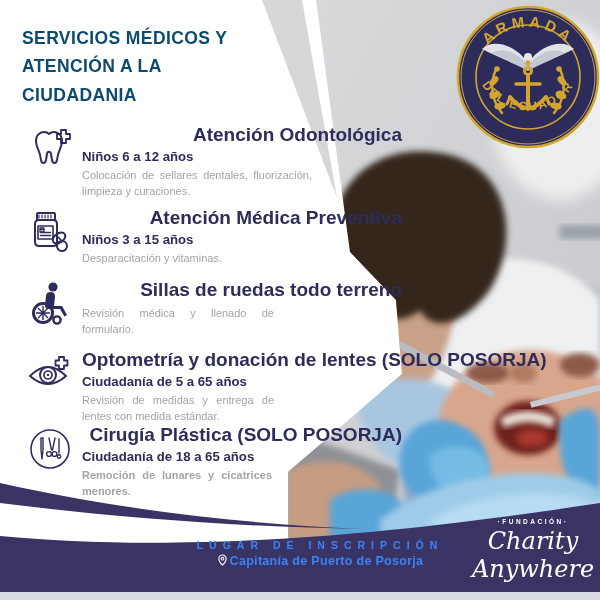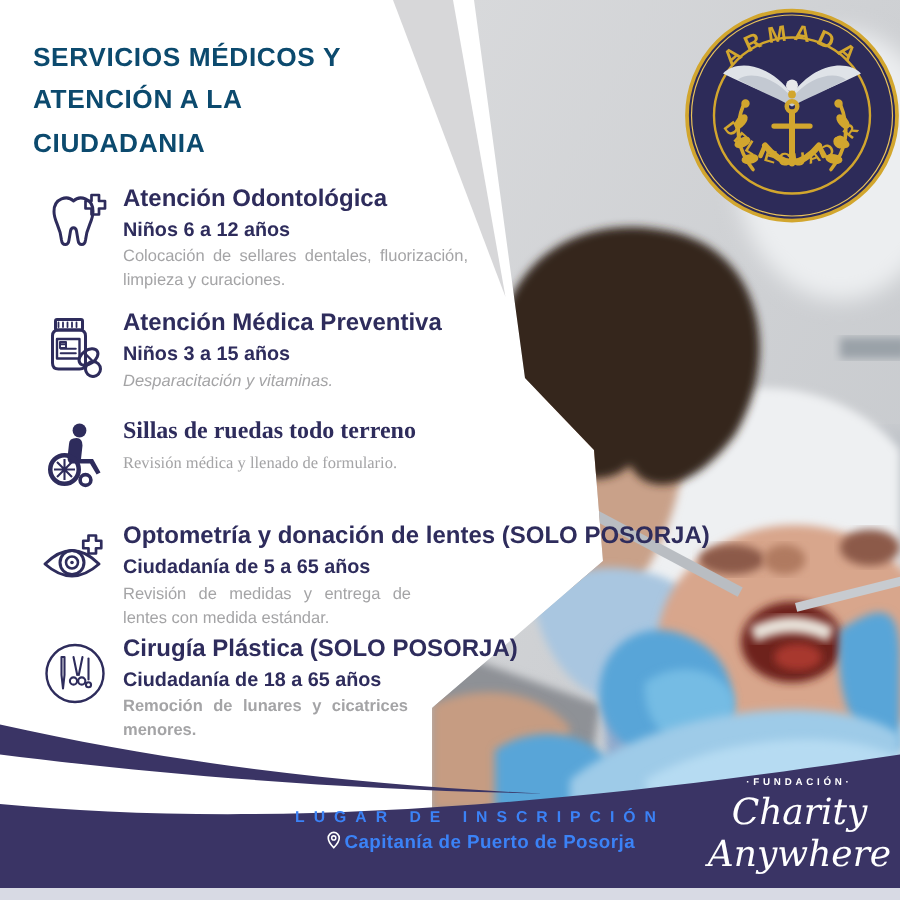--- a/index.html
+++ b/index.html
@@ -15,21 +15,21 @@
   .title-line{font-size:17.5px;font-weight:800;color:#0c4a6e;letter-spacing:.4px;
               line-height:1.62;white-space:nowrap;}
 
   
   #badge{left:456px;top:5px;width:144px;height:144px;z-index:4;}
 
   
   .service{left:22px;width:380px;z-index:3;}
   .svc-icon{position:absolute;left:4px;top:2px;width:48px;height:48px;}
   .svc-text{margin-left:60px;}
-  .svc-title{font-size:16px;font-weight:700;color:#2e2c5c;line-height:1.3;white-space:nowrap;}
+  .svc-title{font-size:19px;font-weight:700;color:#2e2c5c;line-height:1.3;white-space:nowrap;text-align:right;}
   .svc-sub{font-size:13.2px;font-weight:700;color:#2e2c5c;line-height:1.3;white-space:nowrap;}
   .svc-desc{margin-top:3px;font-size:11px;color:#a4a4a6;line-height:1.45;
             text-align:justify;}
 
   
   .footer-center{left:165px;top:539px;width:310px;text-align:center;z-index:5;color:#3b82f6;}
   .footer-heading{font-size:10.5px;font-weight:700;letter-spacing:6px;white-space:nowrap;}
   .footer-loc{font-size:12.5px;font-weight:700;margin-top:3px;letter-spacing:.3px;}
   .pin{display:inline-block;width:11px;height:12px;vertical-align:-1px;margin-right:2px;}
 
@@ -186,25 +186,25 @@
     <path d="M14.5,21.5 h3 M14.5,24.5 h10 M14.5,27.5 h10" stroke-width="1.4"></path>
     <rect x="14" y="20" width="4" height="4" stroke-width="1.3"></rect>
     <ellipse cx="33" cy="30" rx="7" ry="4.5" transform="rotate(-35 33 30)"></ellipse>
     <line x1="30" y1="27" x2="36" y2="33" stroke-width="1.6"></line>
     <circle cx="36" cy="38" r="5"></circle>
     <path d="M32,35 a5,5 0 0 0 8,6" stroke-width="1.4"></path>
   </svg>
   <div class="svc-text">
     <div class="svc-title">Atención Médica Preventiva</div>
     <div class="svc-sub">Niños 3 a 15 años</div>
-    <div class="svc-desc" style="width:230px;font-style:italic;">Desparacitación y vitaminas.</div>
-  </div>
-</div>
-
-<div class="abs service" style="top:278px;font-family:Liberation Serif, serif;">
+    <div class="svc-desc" style="width:230px;">Desparacitación y vitaminas.</div>
+  </div>
+</div>
+
+<div class="abs service" style="top:278px;">
   <svg class="svc-icon" viewBox="0 0 48 48" fill="#2e2c5c" stroke="#2e2c5c">
     <circle cx="27" cy="7" r="4.6" stroke="none"></circle>
     <path d="M25,12 q4,0 4,5 l-1,9 h8 l5,9 -2.6,1.4 -4.4-7.4 h-12 q-3,0 -3-4 l1-9 q0-4 5-4 Z" stroke="none"></path>
     <circle cx="17" cy="33" r="9.5" fill="none" stroke-width="3"></circle>
     <path d="M17,26 v14 M10,33 h14 M12,28 l10,10 M22,28 l-10,10" fill="none" stroke-width="1.4"></path>
     <circle cx="31" cy="40" r="3.6" fill="none" stroke-width="2.4"></circle>
   </svg>
   <div class="svc-text">
     <div class="svc-title">Sillas de ruedas todo terreno</div>
     <div class="svc-desc" style="width:192px;">Revisión médica y llenado de formulario.</div>

